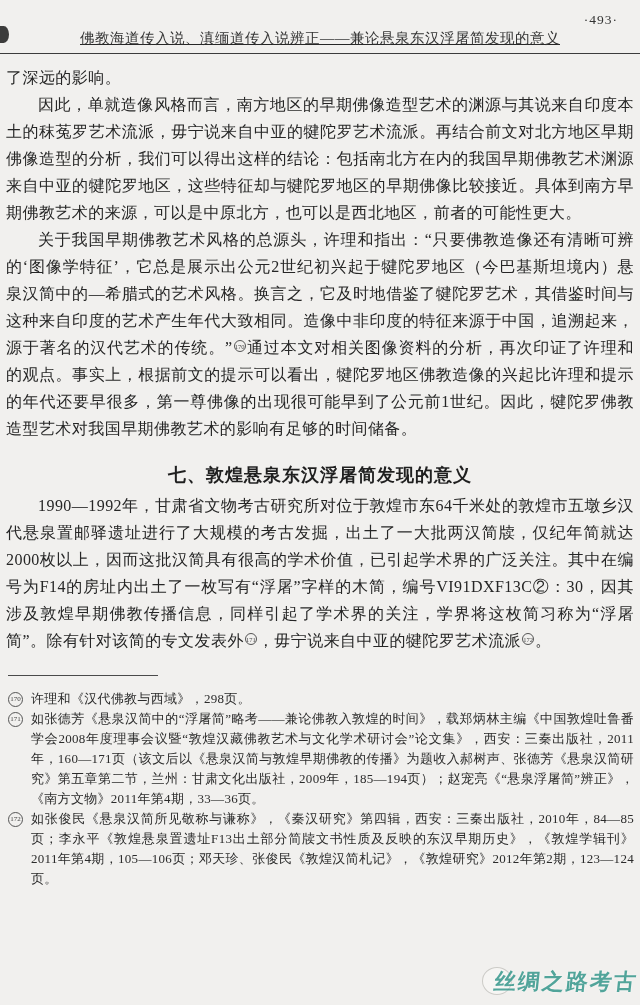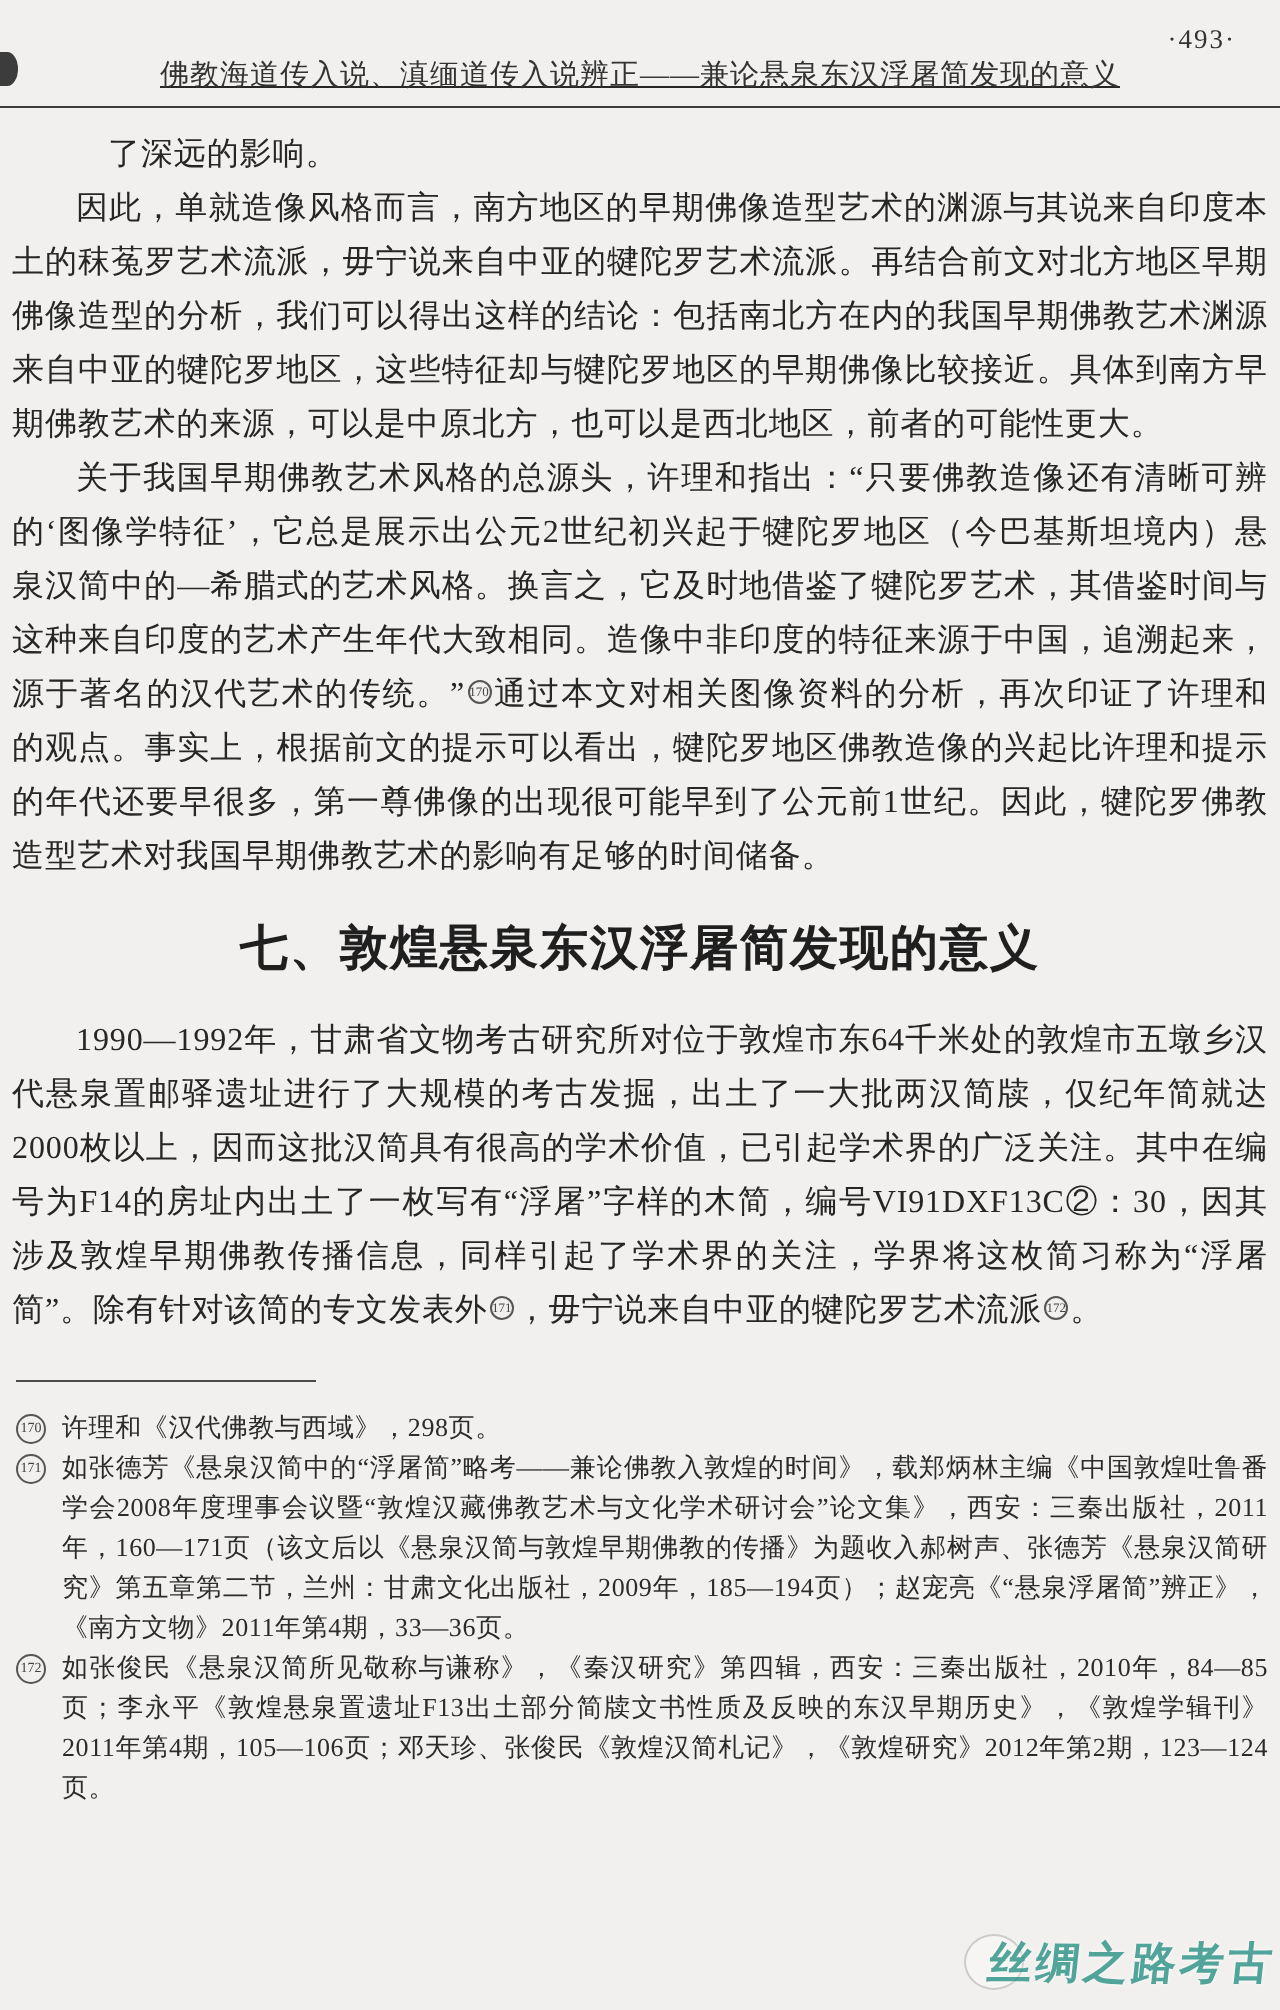--- a/index.html
+++ b/index.html
@@ -29,32 +29,32 @@
     position:absolute;left:0;top:26px;width:9px;height:17px;
     background:#1c1c1c;border-radius:0 60% 60% 0/0 50% 50% 0;opacity:.85;
   }
   
   .bodytext{margin-top:10px;}
   .bodytext p{
     margin:0;font-size:16px;line-height:27px;
     letter-spacing:0.45px;text-align:justify;text-indent:2em;
     color:#262626;
   }
-  .bodytext p.noindent{text-indent:0;margin-left:48px;}
+  .bodytext p.noindent{text-indent:0;}
   .fnref{
     display:inline-block;vertical-align:4px;
     width:12px;height:12px;line-height:11px;
     border:1px solid #555;border-radius:50%;
     font-size:6.5px;letter-spacing:0;text-indent:0;
     text-align:center;color:#444;box-sizing:border-box;
     margin:0 1px;
   }
   h2.section{
-    margin:16px 0 15px 0;padding:0;
-    text-align:center;font-size:24px;line-height:34px;
+    margin:16px 0 0 0;padding:0;
+    text-align:center;font-size:18px;line-height:34px;
     font-weight:bold;color:#1f1f1f;letter-spacing:1px;
     font-family:"Liberation Serif","DejaVu Serif",serif;
   }
   .after-heading{margin-top:21px;}
   
   .fn-sep{
     width:150px;border:none;border-top:1.4px solid #4a4a4a;
     margin:21px 0 0 2px;
   }
   .footnotes{margin-top:13px;}

